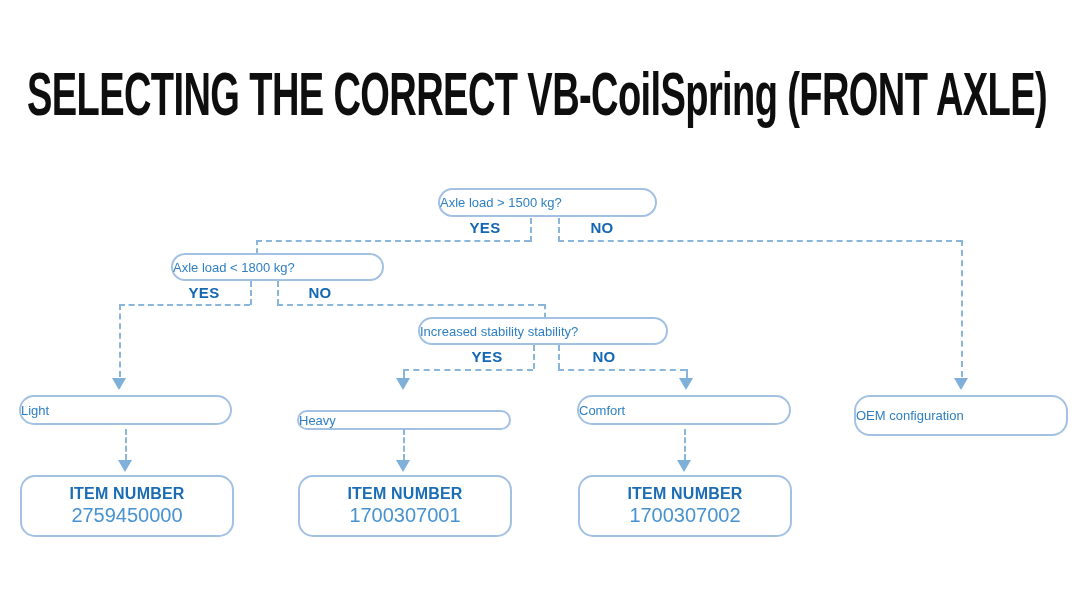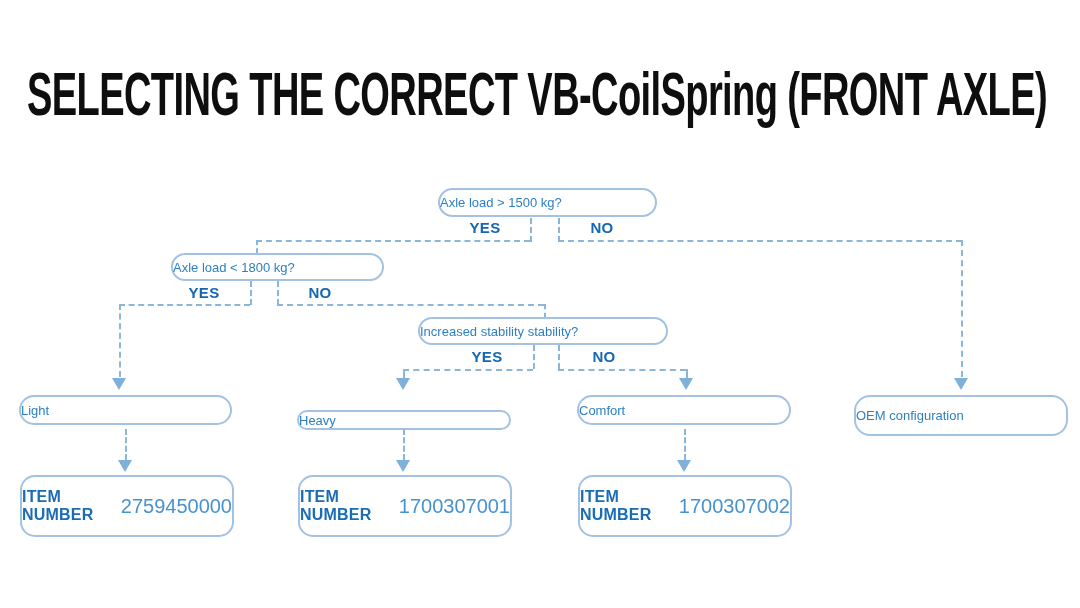--- a/index.html
+++ b/index.html
@@ -30,21 +30,21 @@
   .h-line{position:absolute;height:0;border-top:2px dashed var(--connector);}
   .v-line{position:absolute;width:0;border-left:2px dashed var(--connector);}
   .arrow-down{
     position:absolute;width:0;height:0;
     border-left:7px solid transparent;border-right:7px solid transparent;
     border-top:12px solid var(--arrow);
   }
   .item-box{
     position:absolute;top:475px;width:214px;height:62px;
     border:2px solid var(--node-border);border-radius:15px;background:#fff;
-    display:flex;align-items:center;justify-content:center;
+    display:flex;flex-direction:column;align-items:center;justify-content:center;
     gap:1px;
   }
   .item-label{color:var(--item-label);font-size:16px;font-weight:bold;letter-spacing:.2px;}
   .item-number{color:var(--item-number);font-size:20px;}
 </style>
 </head>
 <body>
 
 <div class="canvas">
 

